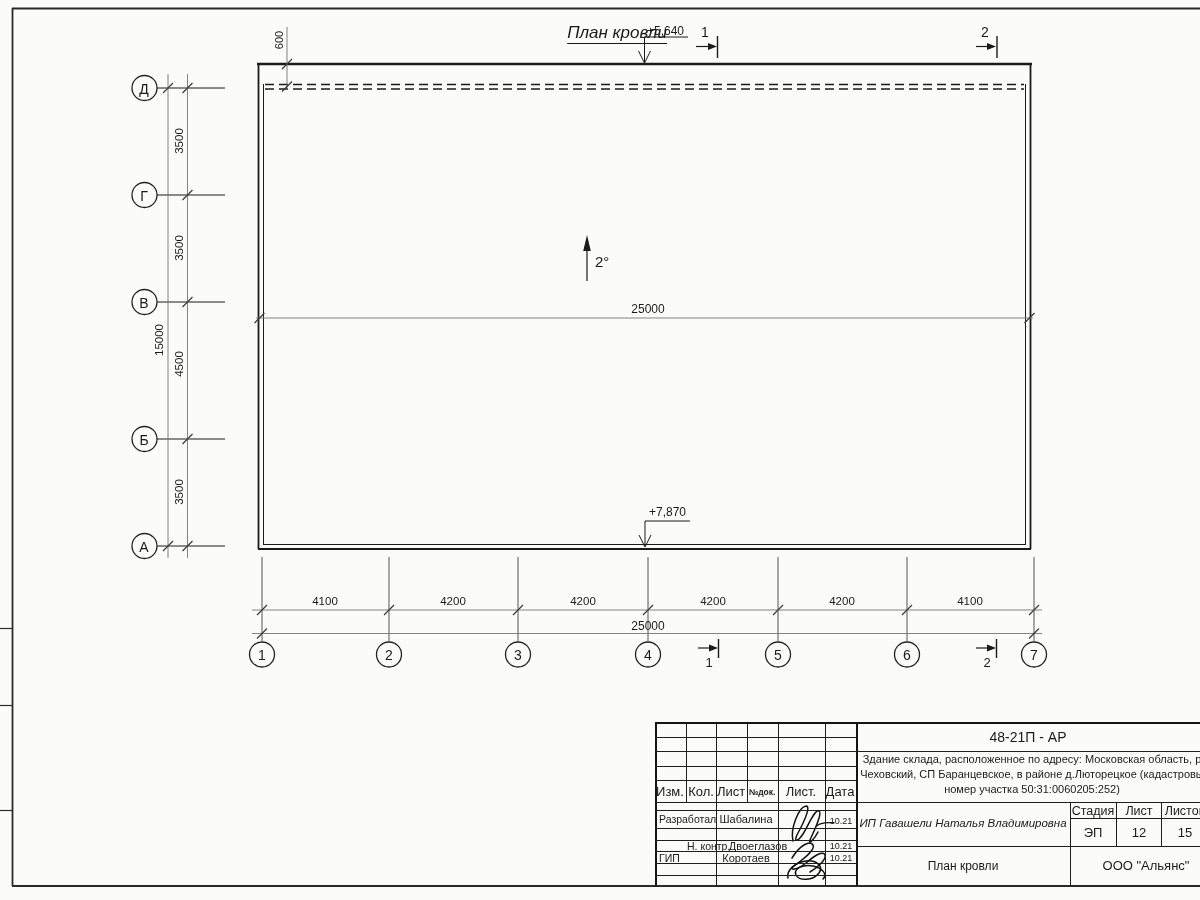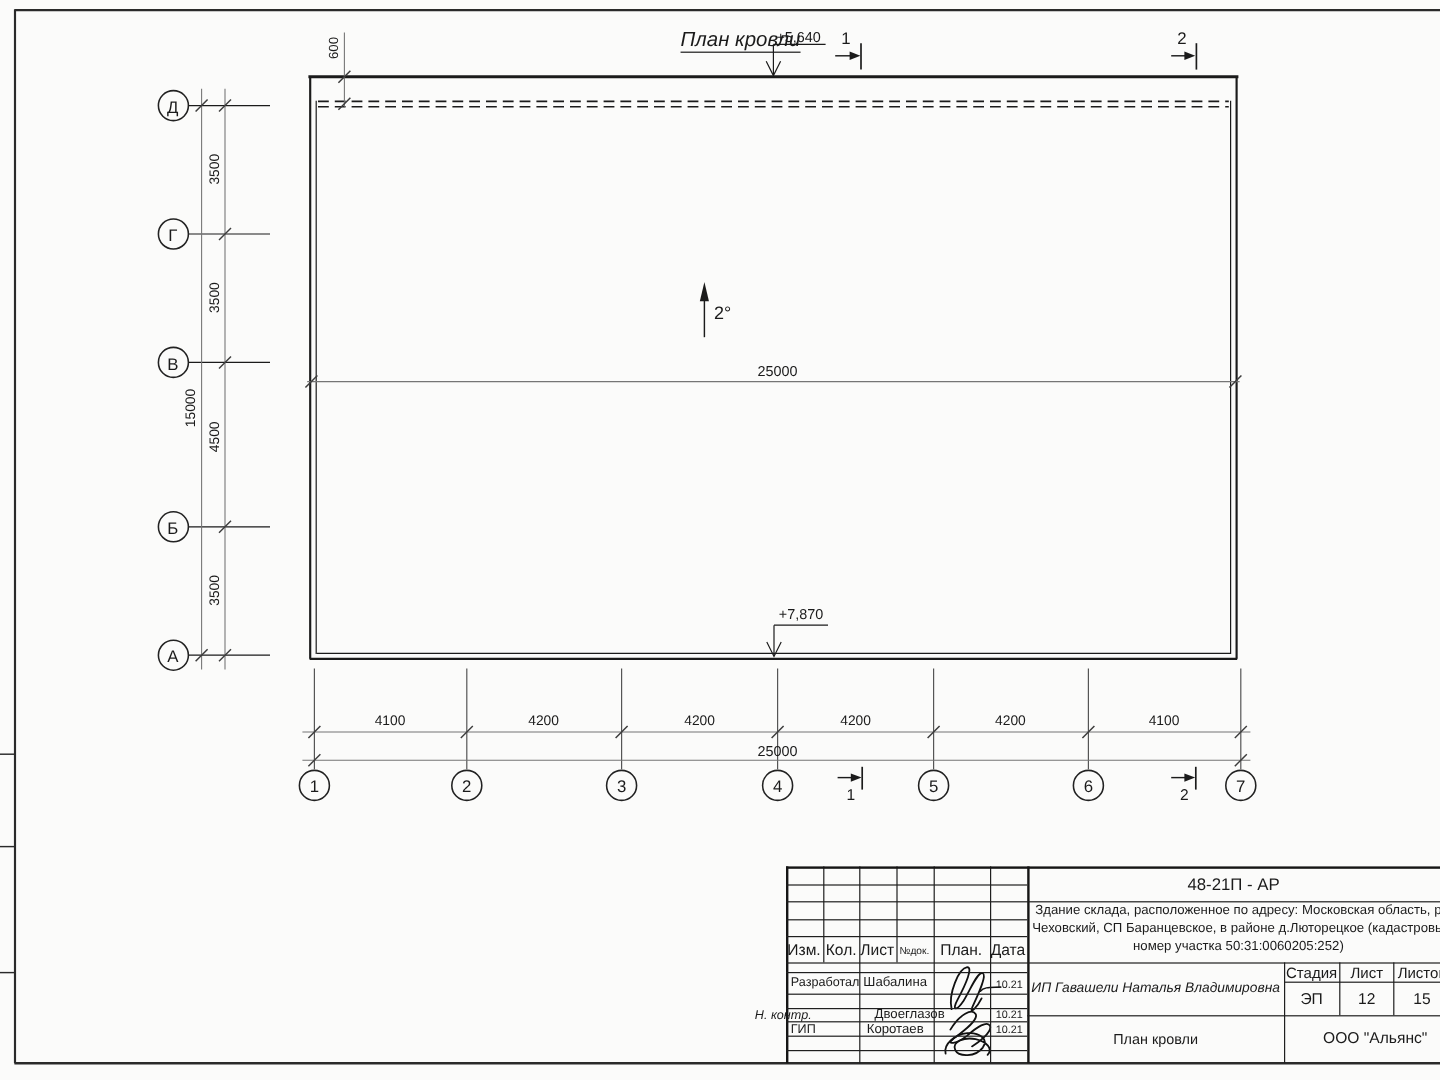--- a/index.html
+++ b/index.html
@@ -10,21 +10,21 @@
   .layer{position:absolute;inset:0;}
   svg{position:absolute;left:0;top:0;}
   .t{position:absolute;white-space:nowrap;color:#1b1b1b;line-height:1;}
   .tc{transform:translate(-50%,-50%);}
   .rot{transform:translate(-50%,-50%) rotate(-90deg);}
   .hl,.vl{position:absolute;background:#1f1f1f;}
   .hl{height:1px;}
   .vl{width:1px;}
   .thk{background:#151515;}
   .title-underline{border-bottom:1.6px solid #1b1b1b;padding-bottom:2px;}
-  .f9{font-size:9px;} .f85{font-size:8.5px;} .f105{font-size:10.5px;}
+  .f9{font-size:9px;} .f85{font-size:8.5px;font-weight:bold;} .f105{font-size:10.5px;}
   .f11{font-size:11px;} .f115{font-size:11.5px;} .f12{font-size:12px;}
   .f125{font-size:12.5px;} .f13{font-size:13px;} .f14{font-size:14px;}
   .f15{font-size:15px;} .f17{font-size:17px;}
   .it{font-style:italic;}
   .desc-line{position:absolute;left:856px;width:352px;text-align:center;}
 </style>
 </head>
 <body>
 
 <div class="sheet">
@@ -242,28 +242,28 @@
     <div class="hl" style="left:655px;top:851px;width:201px;"></div>
     <div class="hl" style="left:655px;top:863px;width:201px;"></div>
     <div class="hl" style="left:655px;top:875px;width:201px;"></div>
     <div class="hl" style="left:1070px;top:818px;width:130px;"></div>
     <div class="hl" style="left:856px;top:846px;width:344px;"></div>
 
     <span class="t tc f13" style="left:670px;top:791px;">Изм.</span>
     <span class="t tc f13" style="left:701px;top:791px;">Кол.</span>
     <span class="t tc f13" style="left:731px;top:791px;">Лист</span>
     <span class="t tc f85" style="left:762px;top:792px;">№док.</span>
-    <span class="t tc f13" style="left:801px;top:791px;">План.</span>
+    <span class="t tc f13" style="left:801px;top:791px;">Лист.</span>
     <span class="t tc f13" style="left:840px;top:791px;">Дата</span>
 
     <span class="t f105" style="left:659px;top:814px;">Разработал</span>
     <span class="t tc f11" style="left:746px;top:819px;">Шабалина</span>
     <span class="t tc f9" style="left:841px;top:821px;">10.21</span>
 
-    <span class="t f105" style="left:629px;top:841px;font-style:italic;">Н. контр.</span>
+    <span class="t f105" style="left:687px;top:841px;">Н. контр.</span>
     <span class="t tc f11" style="left:758px;top:846px;">Двоеглазов</span>
     <span class="t tc f9" style="left:841px;top:846px;">10.21</span>
 
     <span class="t f105" style="left:659px;top:853px;">ГИП</span>
     <span class="t tc f11" style="left:746px;top:858px;">Коротаев</span>
     <span class="t tc f9" style="left:841px;top:858px;">10.21</span>
 
     <span class="t tc f14" style="left:1028px;top:737px;">48-21П - АР</span>
 
     <span class="t desc-line f11" style="top:754px;">Здание склада, расположенное по адресу: Московская область, р</span>

